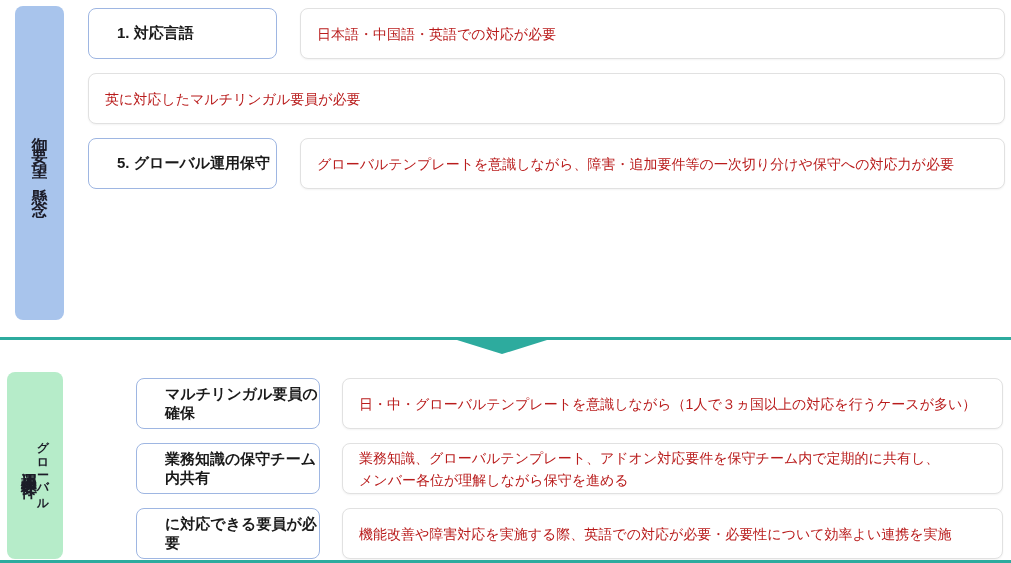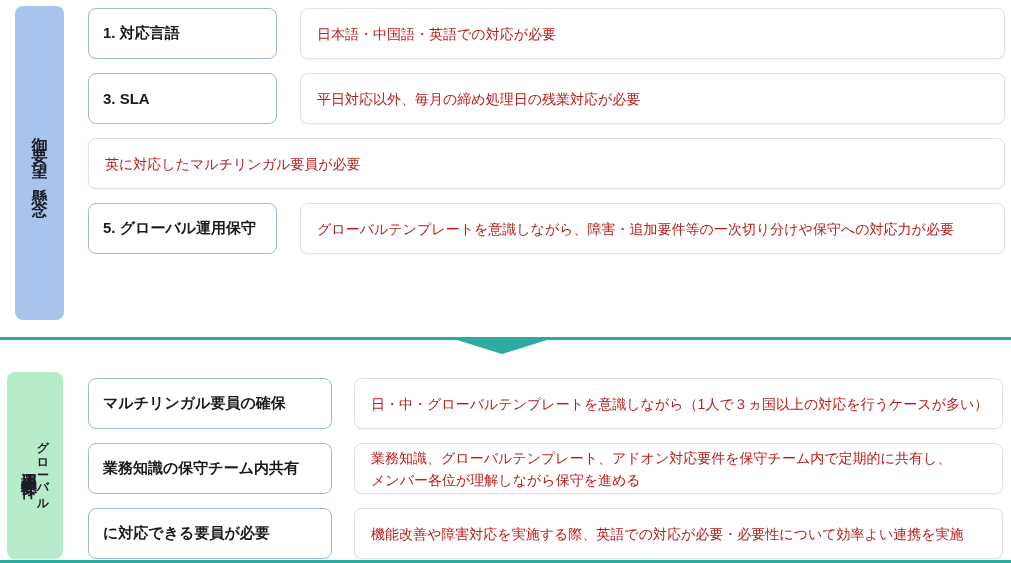--- a/index.html
+++ b/index.html
@@ -25,25 +25,25 @@
 
   
   .rows{position:absolute;display:flex;flex-direction:column;gap:14px;}
   .rows-top{left:88px;top:8px;right:6px;}
   .rows-bottom{left:88px;top:378px;right:8px;}
   .row{display:flex;align-items:stretch;height:51px;}
   .rows-top .row{gap:23px;}
   .rows-bottom .row{gap:22px;}
   .label-box{
     background:#fff;border:1px solid #9eb6e2;border-radius:8px;
-    display:flex;align-items:center;padding-left:14px;box-sizing:border-box;
+    display:flex;align-items:center;padding-left:28px;box-sizing:border-box;
     font-size:15px;font-weight:bold;color:#1a1a1a;flex:none;
   }
   .rows-top .label-box{width:189px;}
-  .rows-bottom .label-box{width:244px;}
+  .rows-bottom .label-box{width:184px;margin-left:48px;}
   .content-box{
     background:#fff;border:1px solid #e1e1e1;border-radius:8px;
     box-shadow:0 1px 2px rgba(0,0,0,0.05);
     display:flex;flex-direction:column;justify-content:center;
     padding-left:16px;padding-right:10px;box-sizing:border-box;
     font-size:14px;color:#b91c1c;flex:1;line-height:22px;
   }
   .content-line:empty{display:none;}
 
   
@@ -64,29 +64,20 @@
     <div class="vtext vtext-main">御要望・懸念</div>
   </div>
 
   <div class="rows rows-top">
     <div class="row">
       <div class="label-box">
         <span>1. 対応言語</span>
       </div>
       <div class="content-box">
         <div class="content-line">日本語・中国語・英語での対応が必要</div>
-
-      </div>
-    </div>
-    <div class="row">
-      <div class="label-box">
-        <span>3. SLA</span>
-      </div>
-      <div class="content-box">
-        <div class="content-line">平日対応以外、毎月の締め処理日の残業対応が必要</div>
 
       </div>
     </div>
     <div class="row">
       <div class="content-box">
         <div class="content-line">英に対応したマルチリンガル要員が必要</div>
       </div>
     </div>
     <div class="row">
       <div class="label-box">

